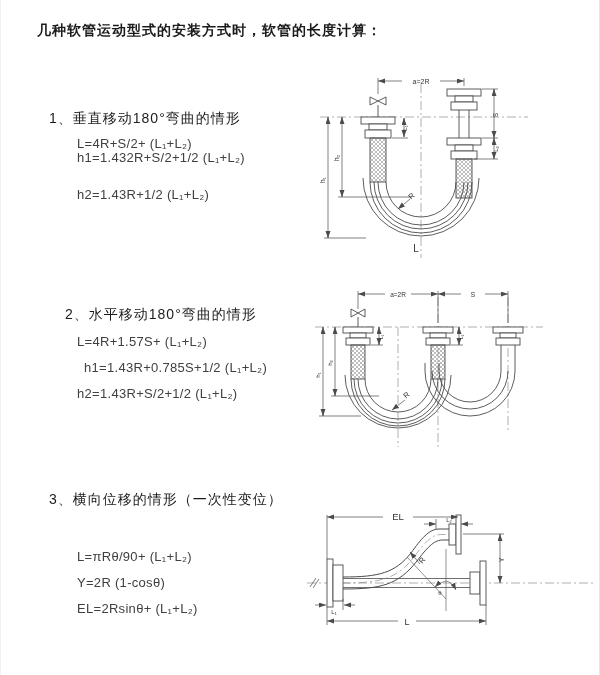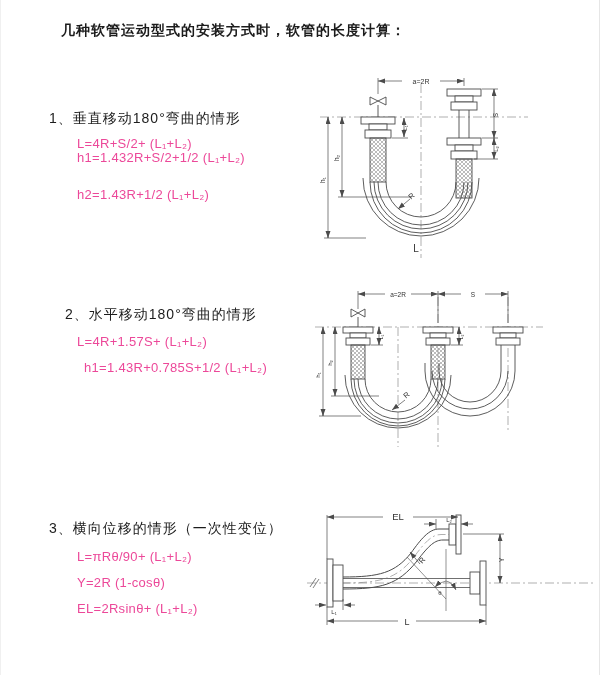--- a/index.html
+++ b/index.html
@@ -3,43 +3,44 @@
 <meta charset="utf-8">
 <style>
   html,body{margin:0;padding:0;}
   body{
     width:600px;height:675px;position:relative;overflow:hidden;
     background:#ffffff;
     font-family:"Liberation Sans", sans-serif;
     color:#1c1c1c;
   }
   .page{position:absolute;inset:0;background:#fff;border-right:1px solid #e6e6e6;border-left:1px solid #f0f0f0;}
-  .title{position:absolute;left:36px;top:22px;font-size:14px;font-weight:bold;letter-spacing:1px;white-space:nowrap;margin-left:24px;}
+  .title{position:absolute;left:36px;top:22px;font-size:14px;font-weight:bold;letter-spacing:1px;white-space:nowrap;}
   .sec-heading{position:absolute;font-size:14px;font-weight:normal;letter-spacing:1px;white-space:nowrap;}
-  .formula{position:absolute;font-size:13px;font-weight:400;color:#ec4899;letter-spacing:.3px;white-space:nowrap;}
+  .formula{position:absolute;font-size:13px;font-weight:400;color:#404040;letter-spacing:.3px;white-space:nowrap;}
   svg.diag{position:absolute;}
   svg text{font-family:"Liberation Sans", sans-serif;fill:#333;}
 </style>
 </head>
 <body>
 
 <div class="page">
 
   <div class="title">几种软管运动型式的安装方式时，软管的长度计算：</div>
 
   <div class="sec-heading" style="left:48px;top:110px">1、垂直移动180°弯曲的情形</div>
   <div class="formula" style="left:76px;top:136px">L=4R+S/2+ (L₁+L₂)</div>
   <div class="formula" style="left:76px;top:150px">h1=1.432R+S/2+1/2 (L₁+L₂)</div>
   <div class="formula" style="left:76px;top:187px">h2=1.43R+1/2 (L₁+L₂)</div>
 
   <div class="sec-heading" style="left:64px;top:306px">2、水平移动180°弯曲的情形</div>
   <div class="formula" style="left:76px;top:334px">L=4R+1.57S+ (L₁+L₂)</div>
   <div class="formula" style="left:83px;top:360px">h1=1.43R+0.785S+1/2 (L₁+L₂)</div>
-
-  <div class="sec-heading" style="left:48px;top:520px">3、横向位移的情形（一次性变位）</div>
+  <div class="formula" style="left:76px;top:386px">h2=1.43R+S/2+1/2 (L₁+L₂)</div>
+
+  <div class="sec-heading" style="left:48px;top:491px">3、横向位移的情形（一次性变位）</div>
   <div class="formula" style="left:76px;top:549px">L=πRθ/90+ (L₁+L₂)</div>
   <div class="formula" style="left:76px;top:575px">Y=2R (1-cosθ)</div>
   <div class="formula" style="left:76px;top:601px">EL=2Rsinθ+ (L₁+L₂)</div>
 
   <svg class="diag" style="left:315px;top:68px" width="222" height="192" viewBox="0 0 222 192">
     <defs>
       <marker id="ar1" markerWidth="8" markerHeight="6" refX="7" refY="2.5" orient="auto" markerUnits="userSpaceOnUse">
         <path d="M0,0 L7,2.5 L0,5 Z" fill="#4b4b4b"></path>
       </marker>
       <pattern id="ht1" width="4" height="4" patternUnits="userSpaceOnUse">

